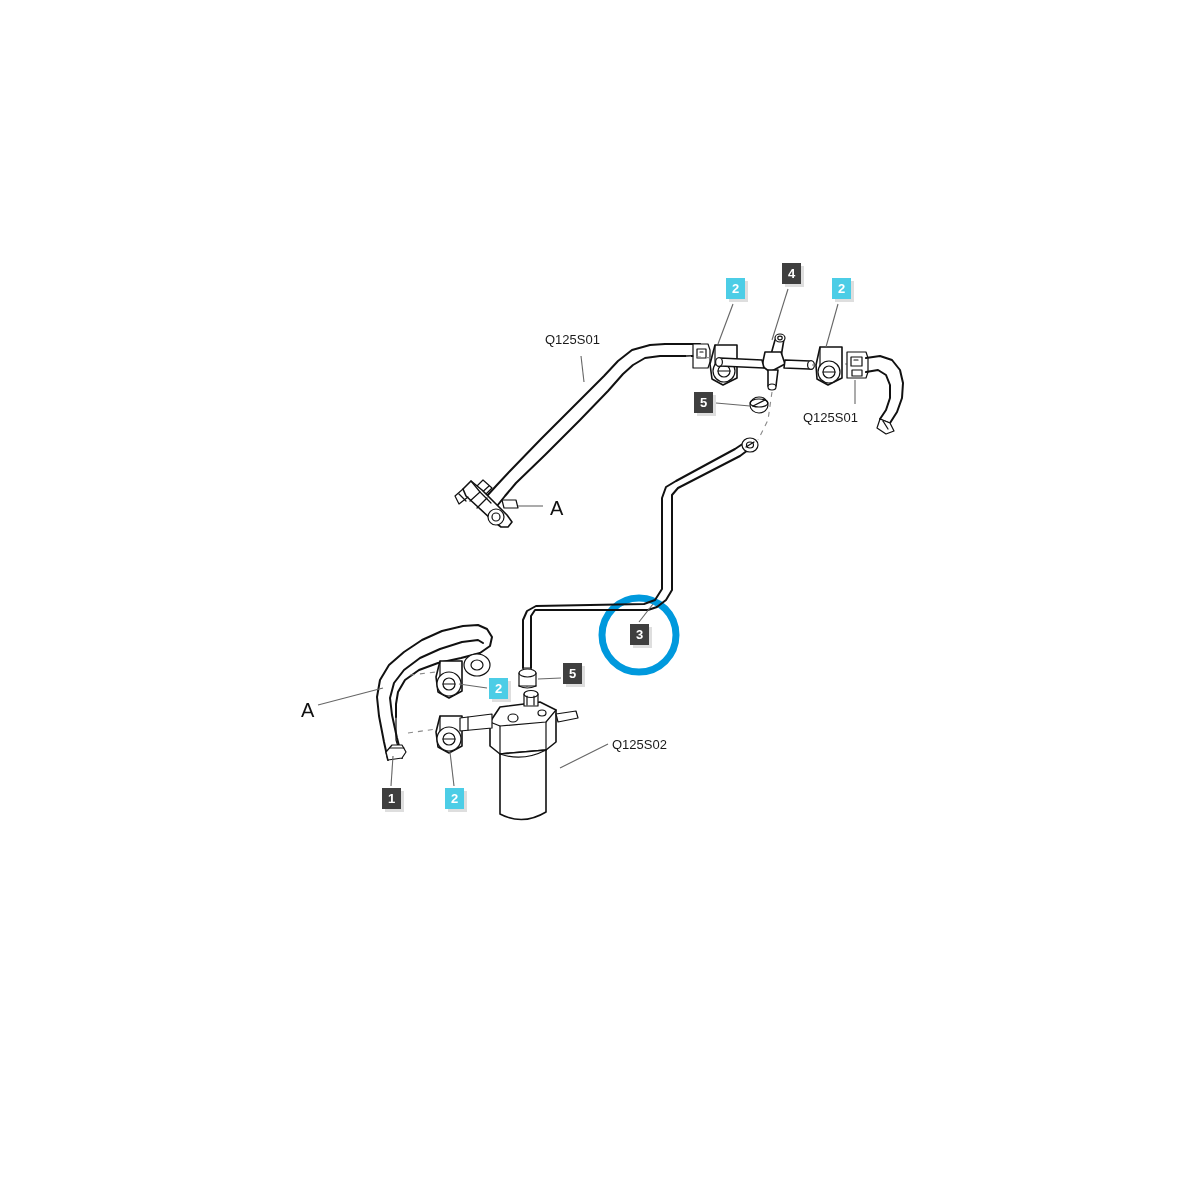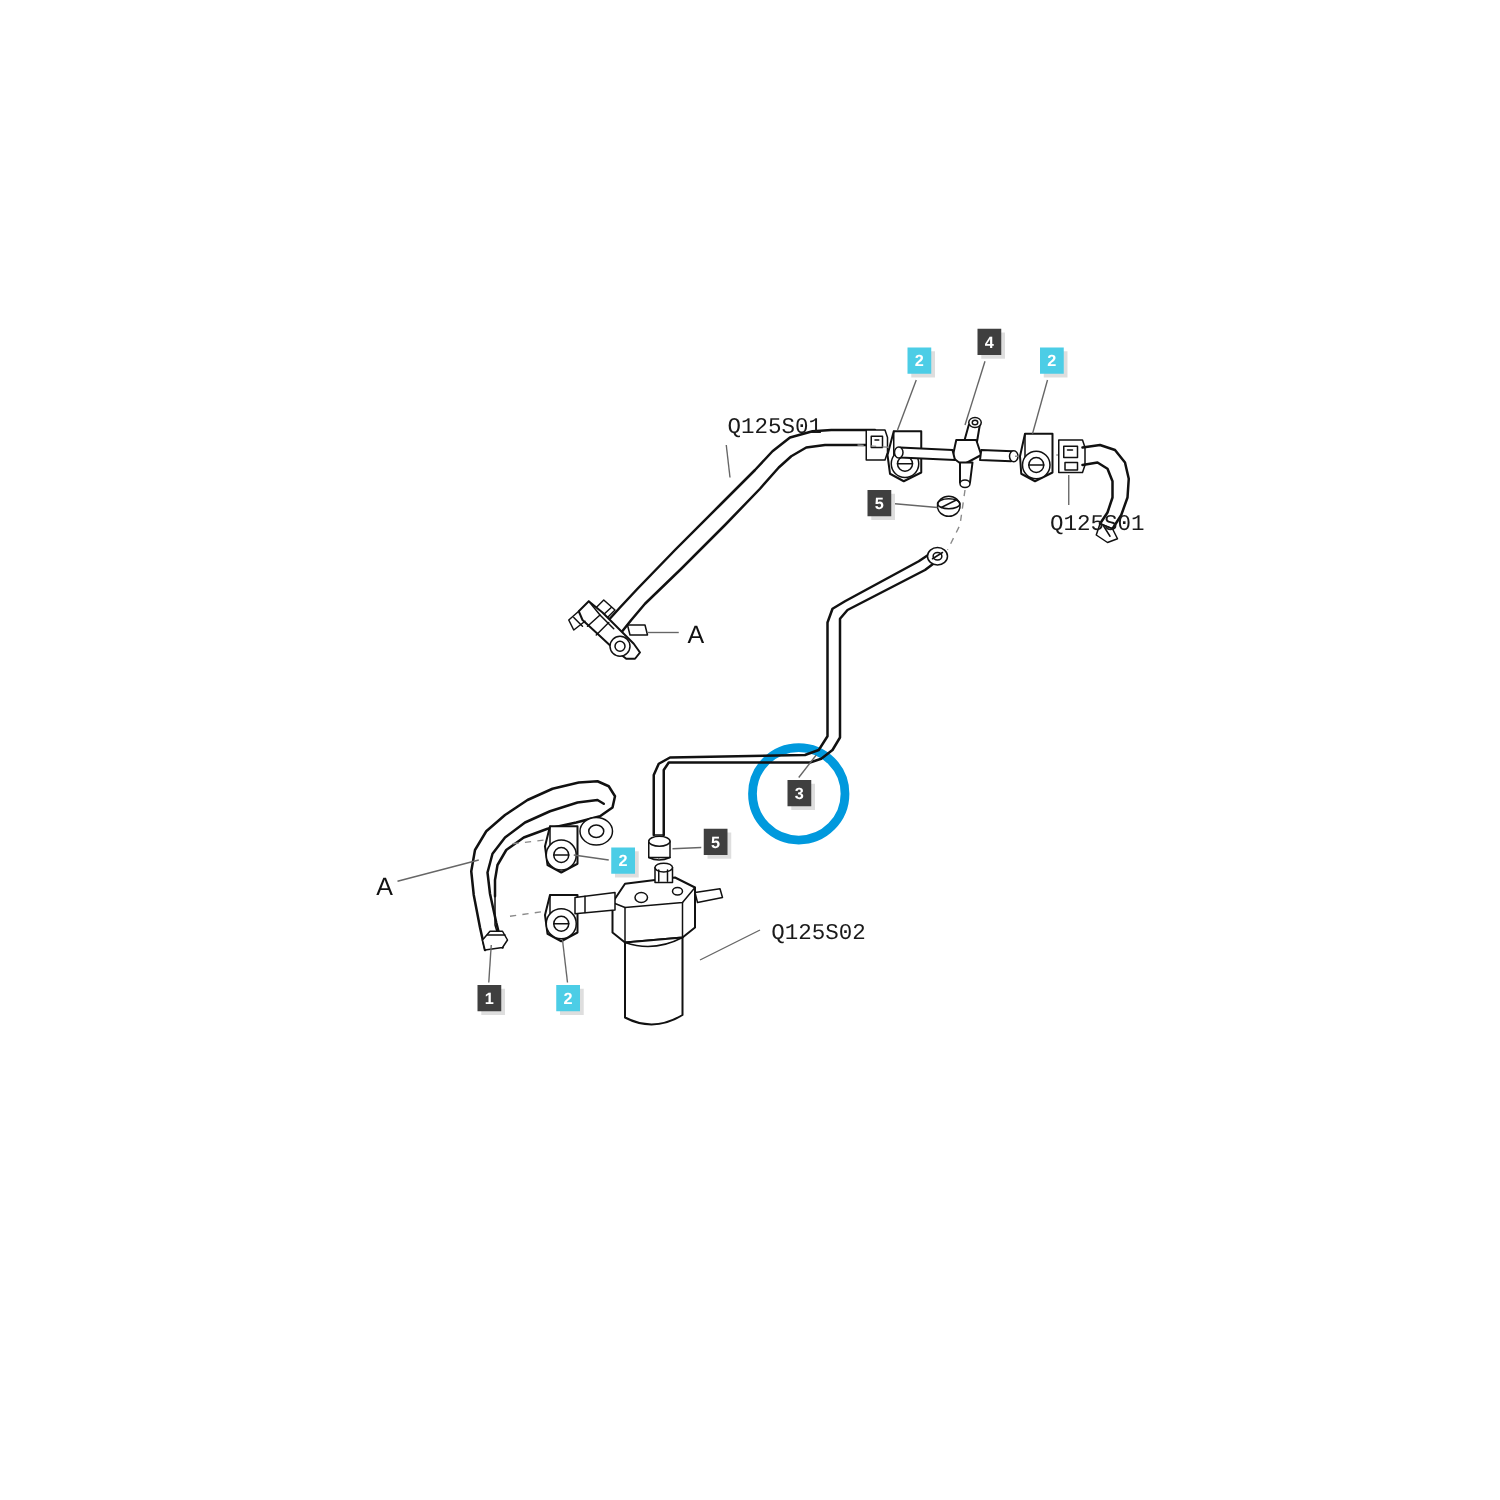--- a/index.html
+++ b/index.html
@@ -41,26 +41,25 @@
     text-align: center;
     box-shadow: 3px 3px 0 rgba(0,0,0,0.13);
     user-select: none;
   }
   .badge.dark { background: #3f3f3f; }
   .badge.cyan { background: #4ccde6; }
 
   
   .ptext {
     position: absolute;
-    font-family: Liberation Mono, monospace;
-    font-size: 18px;
+    font-family: Liberation Sans, sans-serif;
+    font-size: 13px;
     color: #1a1a1a;
     white-space: nowrap;
     user-select: none;
-    margin-left: 37px;
   }
   .aletter {
     position: absolute;
     font-family: "Liberation Sans", sans-serif;
     font-size: 20px;
     color: #111111;
     white-space: nowrap;
     user-select: none;
   }
 </style>
@@ -284,19 +283,19 @@
   <div class="badge cyan" style="left:489px; top:678px;">2</div>
 
   <div class="badge dark" style="left:382px; top:788px;">1</div>
 
   <div class="badge cyan" style="left:445px; top:788px;">2</div>
 
   <div class="ptext" style="left:545px; top:332px;">Q125S01</div>
 
   <div class="ptext" style="left:803px; top:410px;">Q125S01</div>
 
-  <div class="ptext" style="left:580px; top:737px;">Q125S02</div>
+  <div class="ptext" style="left:612px; top:737px;">Q125S02</div>
 
   <div class="aletter" style="left:550px; top:497px;">A</div>
 
   <div class="aletter" style="left:301px; top:699px;">A</div>
 
 </div>
 
 </body></html>

